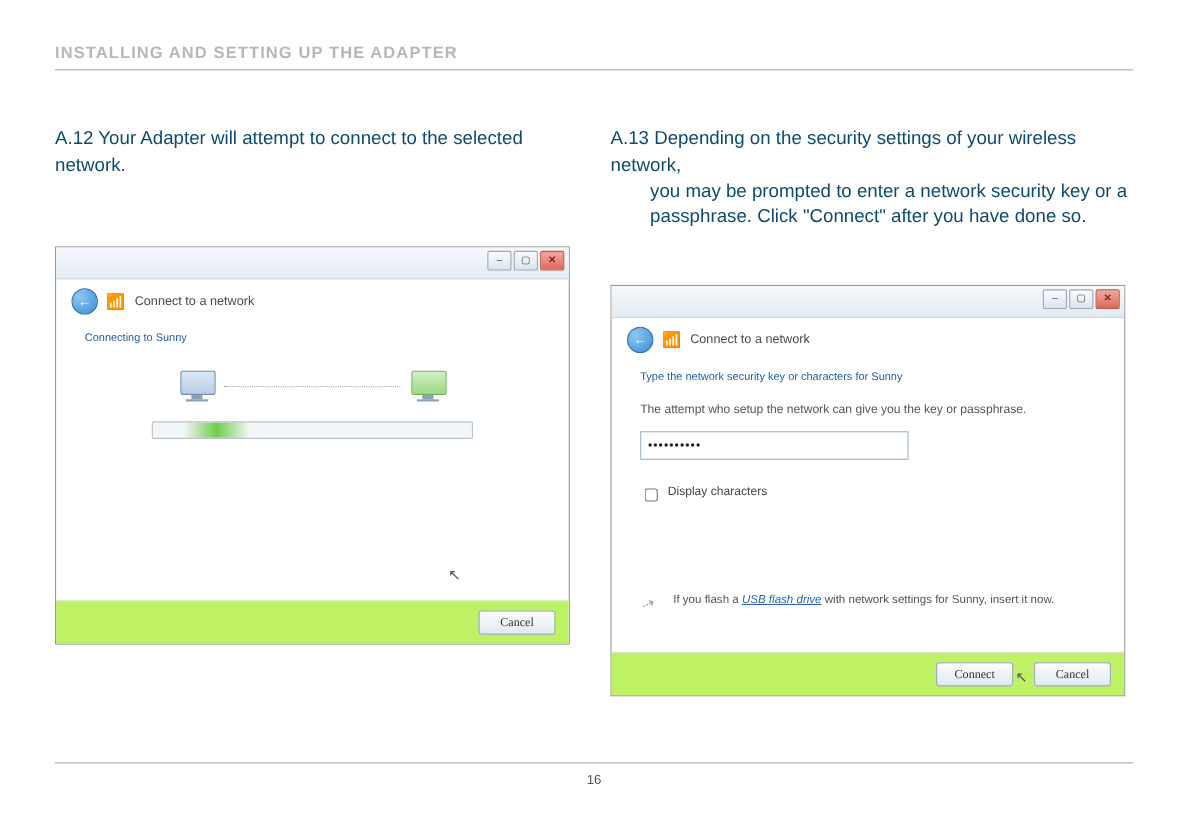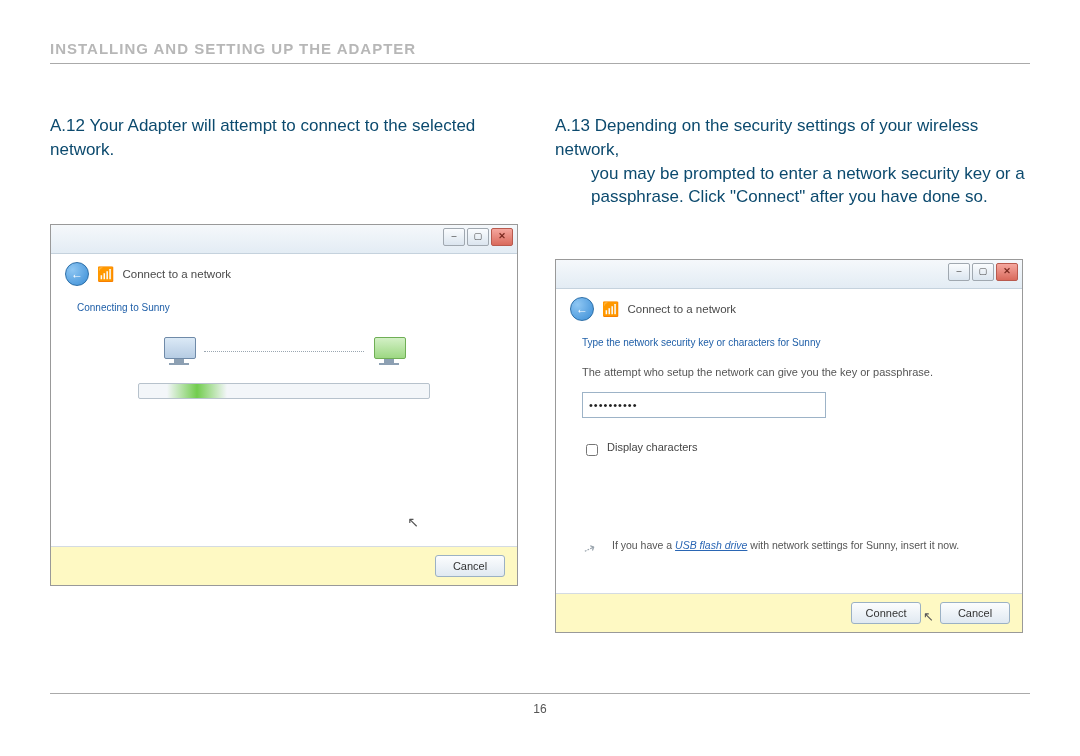--- a/index.html
+++ b/index.html
@@ -175,22 +175,22 @@
     display:flex;align-items:center;gap:10px;
     font-size:10.5px;color:#555;
     margin-top:80px;
   }
   .usb-note a{color:#2a66b4;text-decoration:underline;font-style:italic;}
   .usb-icon{
     width:20px;height:12px;color:#9aa4ad;font-size:14px;
     transform:rotate(-25deg);
   }
   .dlg-footer{
-    background:#fef9c3;border-top:1px solid #d4dbe2;
-    padding:8px 12px;display:flex;justify-content:flex-end;gap:8px;align-items:center;
+    background:#bef264;border-top:1px solid #d4dbe2;
+    padding:8px 12px;display:flex;justify-content:flex-end;gap:8px;align-items:center;font-family:Liberation Serif, serif;
   }
   .dlg-btn{
     min-width:70px;height:22px;
     border:1px solid #9bb1c4;border-radius:3px;
     background:linear-gradient(to bottom,#fcfdfe,#e0e9f1);
     font-size:11px;color:#333;padding:0 12px;
     font-family:inherit;
   }
   .cursor2{
     font-size:13px;color:#555;margin-left:-6px;margin-right:-2px;align-self:flex-end;
@@ -280,21 +280,21 @@
           <div class="dlg-title">Type the network security key or characters for Sunny</div>
           <div class="dlg-info">The attempt who setup the network can give you the key or passphrase.</div>
           <input class="pw-input" type="text" value="••••••••••" style="">
           <label class="chk-row">
             <input type="checkbox" style="">
             <span>Display characters</span>
           </label>
           <div class="usb-note">
             <span class="usb-icon">⇢</span>
             <span>
-              <span>If you have a </span><a href="#">USB flash drive</a><span> with network settings for Sunny, insert it now.</span>
+              <span>If you flash a </span><a href="#">USB flash drive</a><span> with network settings for Sunny, insert it now.</span>
             </span>
           </div>
         </div>
         <div class="dlg-footer">
           <button class="dlg-btn">Connect</button>
           <span class="cursor2">↖</span>
           <button class="dlg-btn">Cancel</button>
         </div>
       </div>
     </div>

